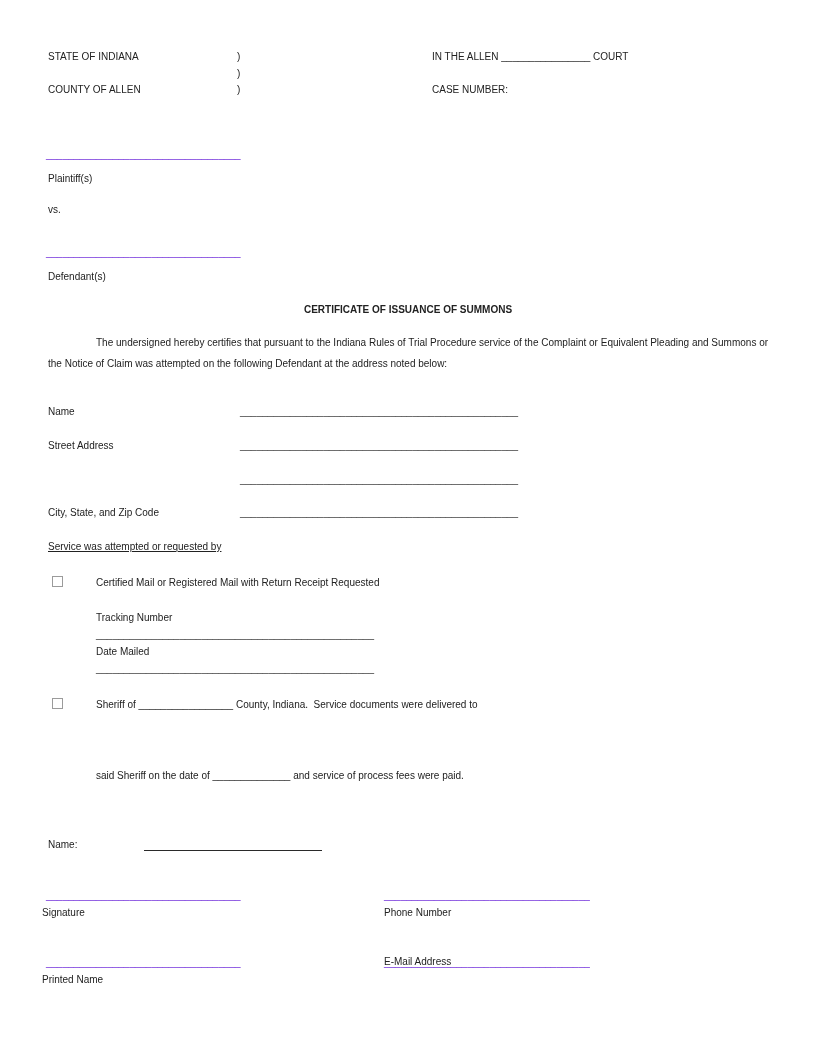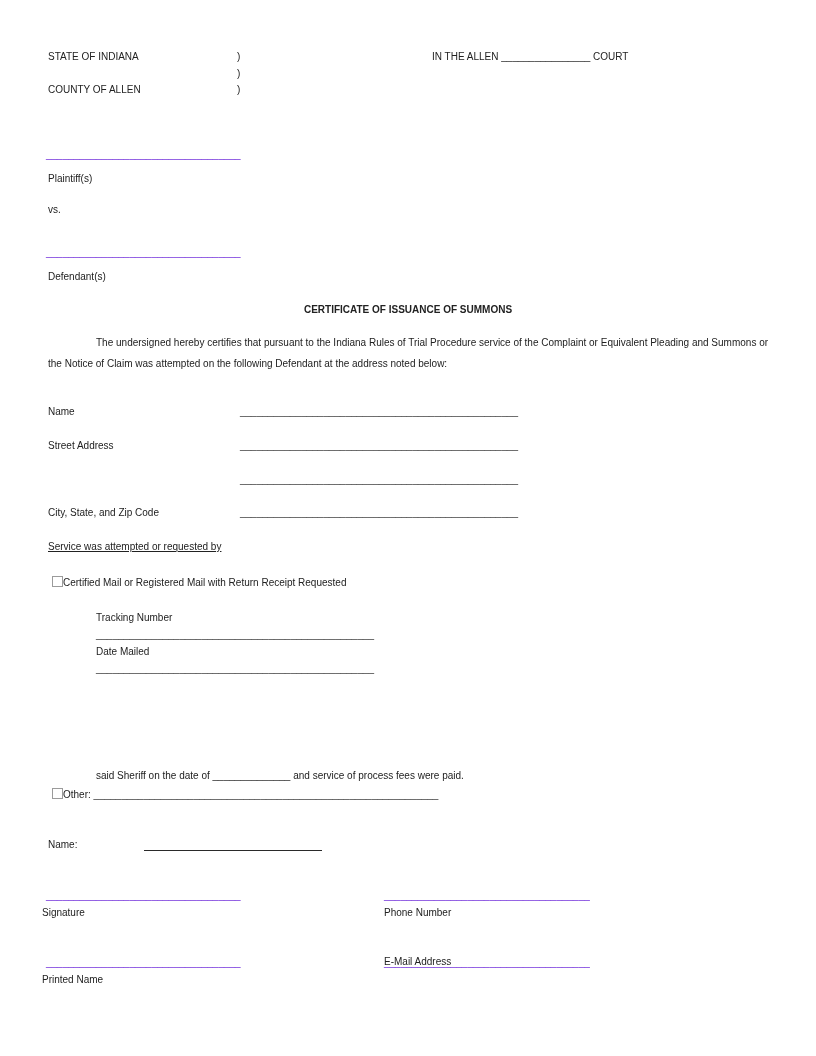--- a/index.html
+++ b/index.html
@@ -54,21 +54,21 @@
   
   .cb-row { left: 52px; display: flex; align-items: flex-start; }
   .checkbox {
     flex: none;
     display: inline-block;
     width: 11px; height: 11px;
     border: 1px solid #9b9b9b;
     background: #ffffff;
     margin-top: 2px;
   }
-  .cb-label { white-space: pre-wrap; text-align: right; }
+  .cb-label { margin-left: 33px; white-space: pre-wrap; text-align: right; }
   .opt-cont { left: 96px; white-space: pre-wrap; }
 
   
   .date-row { left: 48px; display: flex; }
   .date-label { flex: none; width: 96px; }
   .solid-line {
     flex: none;
     width: 178px;
     height: 15px;
     border-bottom: 1.5px solid #2a2a2a;
@@ -96,20 +96,21 @@
     </div>
     <div class="cap-row">
       <span class="cap-label">COUNTY OF ALLEN</span>
       <span class="cap-paren">)</span>
     </div>
   </div>
 
   <div class="abs cap-right">
     <div>IN THE ALLEN ________________ COURT</div>
     <div class="cap-spacer"></div>
+    <div>CASE NUMBER:</div>
   </div>
 
   <div class="abs party-line uline" style="top:146px">___________________________________</div>
   <div class="abs party-label" style="top:170px">Plaintiff(s)</div>
   <div class="abs party-label" style="top:201px">vs.</div>
   <div class="abs party-line uline" style="top:244px">___________________________________</div>
   <div class="abs party-label" style="top:268px">Defendant(s)</div>
 
   <div class="abs doc-title" style="top:301px">CERTIFICATE OF ISSUANCE OF SUMMONS</div>
 
@@ -140,26 +141,26 @@
   </div>
   <div class="abs frow-sub" style="top:609px">
     <span class="flabel-sub">Tracking Number</span>
     <span class="fline">__________________________________________________</span>
   </div>
   <div class="abs frow-sub" style="top:643px">
     <span class="flabel-sub">Date Mailed</span>
     <span class="fline">__________________________________________________</span>
   </div>
 
+  <div class="abs cb-row" style="top:696px">
+    <span class="checkbox"></span>
+    <span class="cb-label">Sheriff of _________________ County, Indiana.  Service documents were delivered to</span>
+  </div>
   <div class="abs opt-cont" style="top:767px">said Sheriff on the date of ______________ and service of process fees were paid.</div>
 
-  <div class="abs cb-row" style="top:786px">
-    <span class="checkbox"></span>
-    <span class="cb-label"><span>Other:</span> <span class="fline">______________________________________________________________</span></span>
-  </div>
 
   <div class="abs date-row" style="top:836px">
     <span class="date-label">Name:</span>
     <span class="solid-line"></span>
   </div>
 
   <div class="abs sig-line-left uline" style="top:887px">___________________________________</div>
   <div class="abs sig-line-right uline" style="top:887px">_____________________________________</div>
   <div class="abs sig-label-left" style="top:904px">Signature</div>
   <div class="abs sig-label-right" style="top:904px">Phone Number</div>

